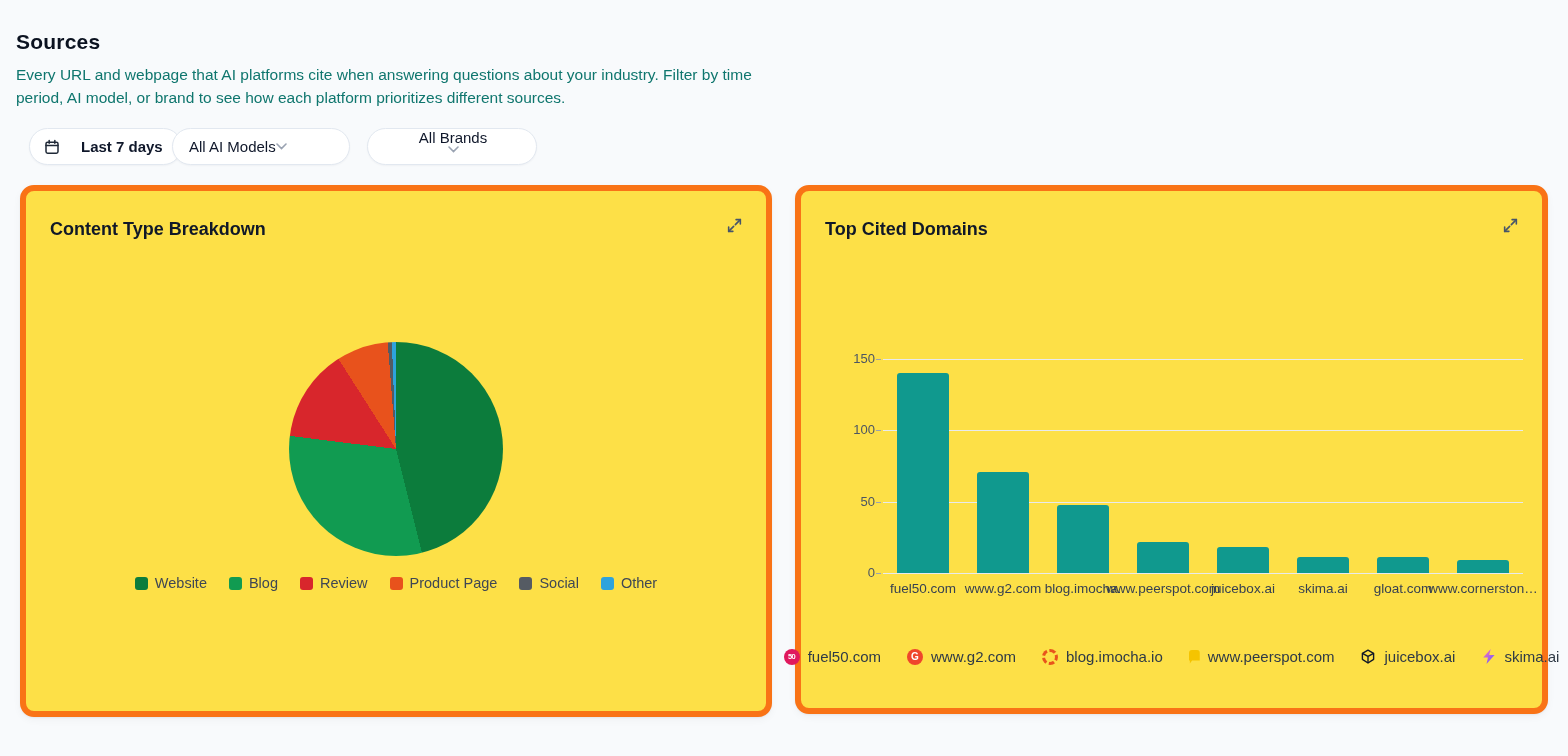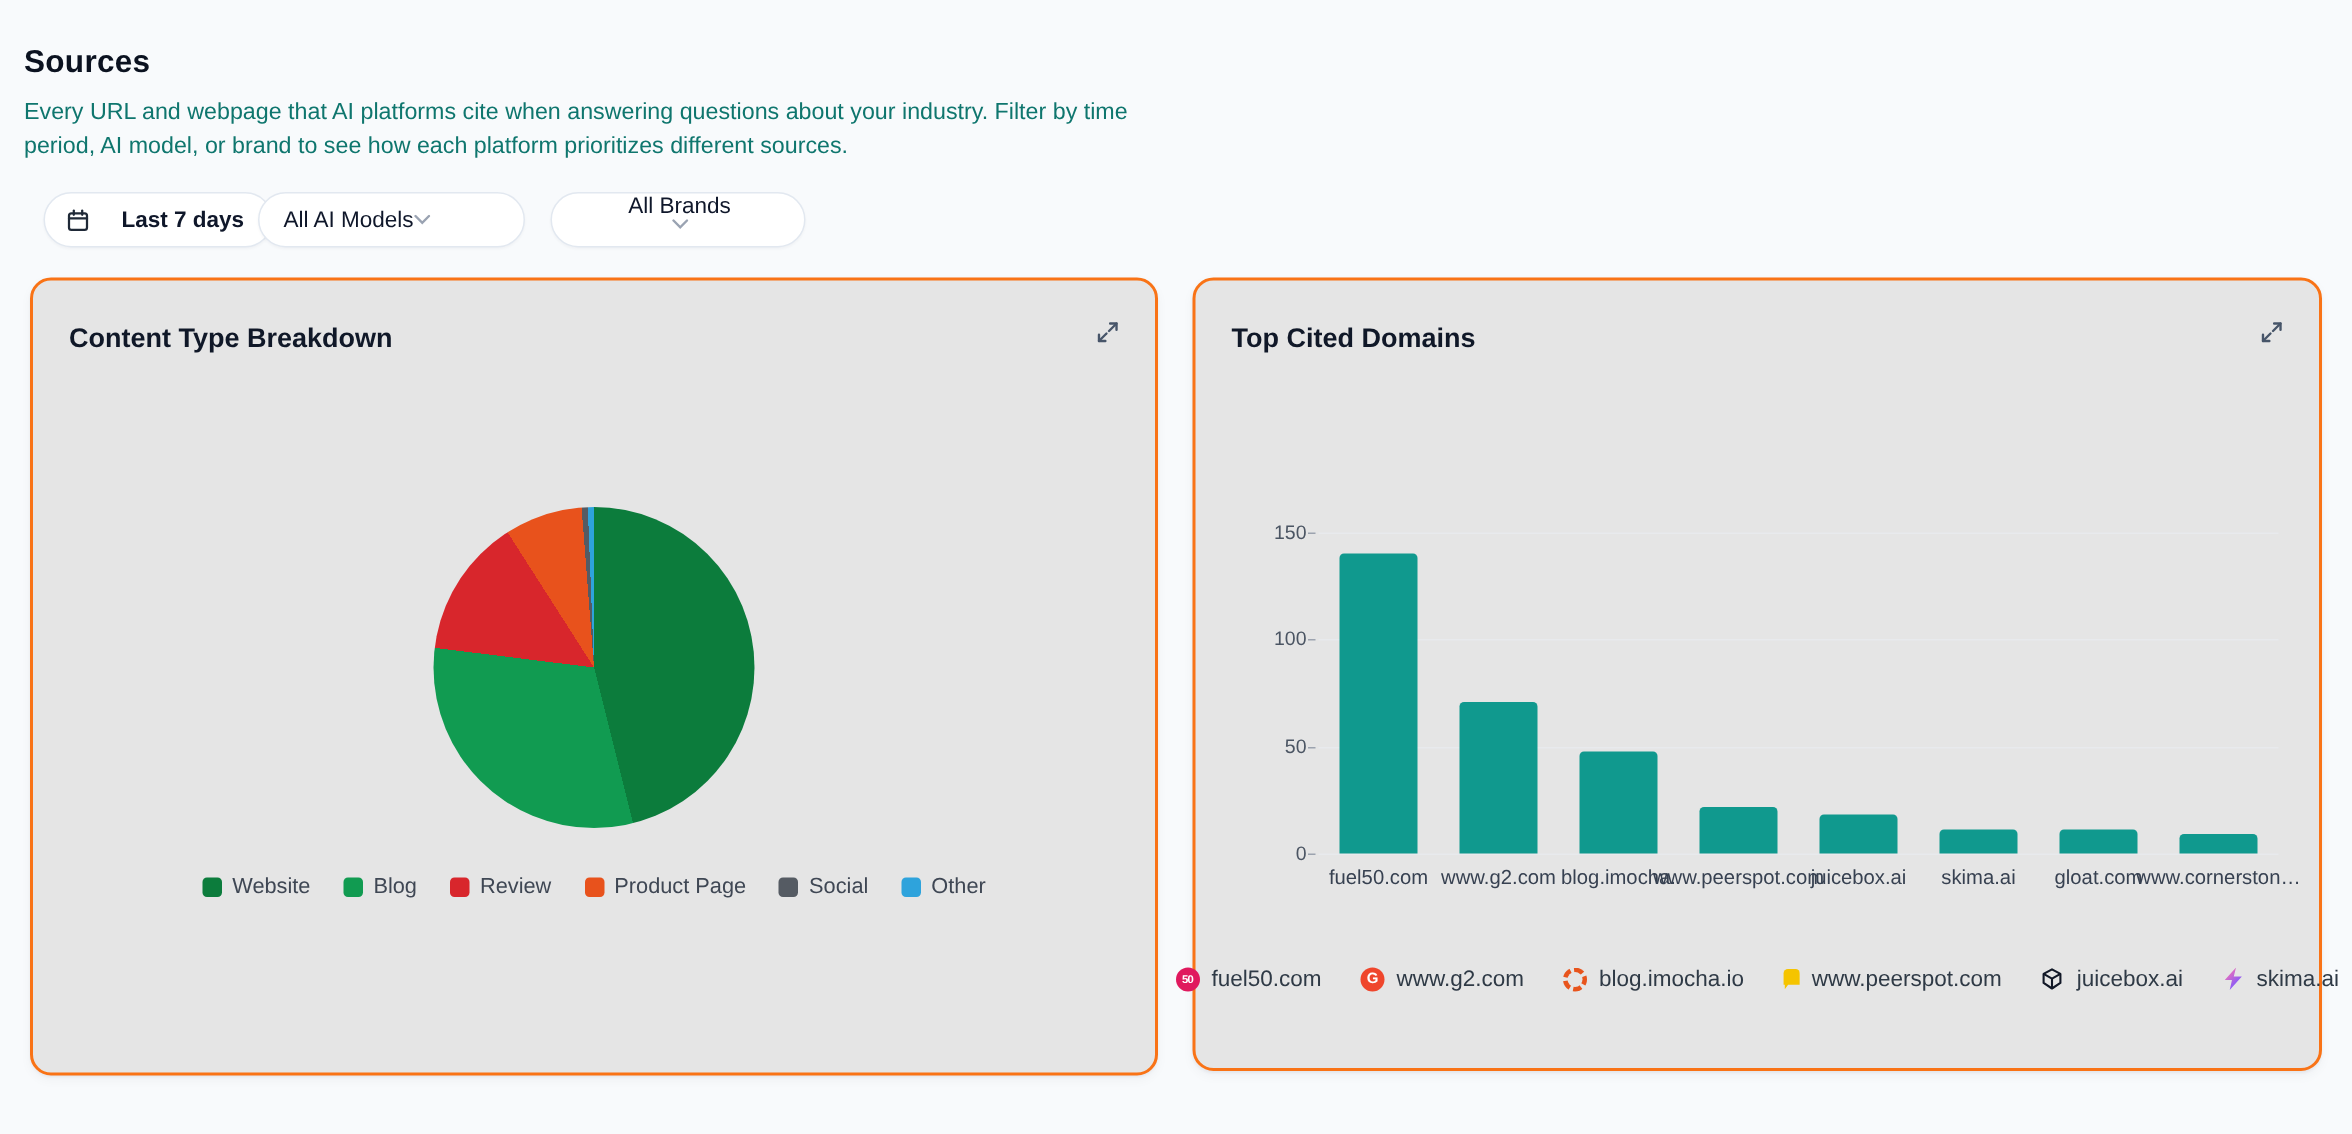--- a/index.html
+++ b/index.html
@@ -24,42 +24,42 @@
     font-size:15px; color:#0f172a; cursor:pointer;
   }
   .pill-date   { left:29px;  padding:0 18px 0 14px; gap:21px; font-weight:700; }
   .pill-select { justify-content:flex-start; padding:0 14px 0 16px; font-weight:500; }
   .pill-models { left:172px; width:178px; }
   .pill-brands { left:367px; width:170px;flex-direction:column; }
   .chev { flex:0 0 auto; }
 
   
   .card {
-    position:absolute; top:185px; background:#e5e5e5;
-    border:2px solid #f97316; border-radius:14px;
+    position:absolute; top:185px; background:#fde047;
+    border:6px solid #f97316; border-radius:14px;
     box-shadow:0 1px 2px rgba(16,24,40,.05), 0 3px 8px rgba(16,24,40,.04);
   }
   .card-left  { left:20px;  width:752px; height:532px; }
   .card-right { left:795px; width:753px; height:529px; }
   .card-title { position:absolute; left:24px; top:28px; font-size:18px; font-weight:700; color:#101828; }
   .card-desc  { position:absolute; left:24px; top:60px; right:56px; font-size:15px; line-height:22px; color:#6b7280; }
   .expand-btn { position:absolute; top:24px; right:22px; width:20px; height:20px; display:flex; align-items:center; justify-content:center; cursor:pointer; background:none; border:none; }
 
   
   .donut-wrap { position:absolute; left:50%; top:151px; transform:translateX(-50%); width:214px; height:214px; }
   .donut-ring { width:214px; height:214px; border-radius:50%; }
   .donut-hole {
     position:absolute; left:50%; top:50%; transform:translate(-50%,-50%);
     width:137px; height:137px; border-radius:50%; background:#ffffff;
     display:flex; flex-direction:column; align-items:center; justify-content:center;
   }
   .donut-total { font-size:34px; font-weight:700; color:#1f2937; line-height:36px; }
   .donut-sub   { font-size:14px; color:#6b7280; margin-top:2px; }
 
-  .legend { position:absolute; left:0; right:0; top:396px; display:flex; justify-content:center; gap:22px; }
+  .legend { position:absolute; left:0; right:0; top:384px; display:flex; justify-content:center; gap:22px; }
   .legend-item { display:flex; align-items:center; gap:7px; }
   .legend-swatch { width:13px; height:13px; border-radius:3px; }
   .legend-label { font-size:14.5px; color:#3f4754; }
 
   
   .chart { position:absolute; left:40px; top:168px; width:690px; height:250px; }
   .plot  { position:absolute; left:42px; top:0; width:640px; height:214px; }
   .gridline { position:absolute; left:0; right:0; height:1px; background:#e8eaed; }
   .ytick { position:absolute; width:34px; text-align:right; font-size:13px; color:#4b5563; left:-42px; }
   .ytick-dash { position:absolute; width:5px; height:1px; background:#9ca3af; left:-7px; }

